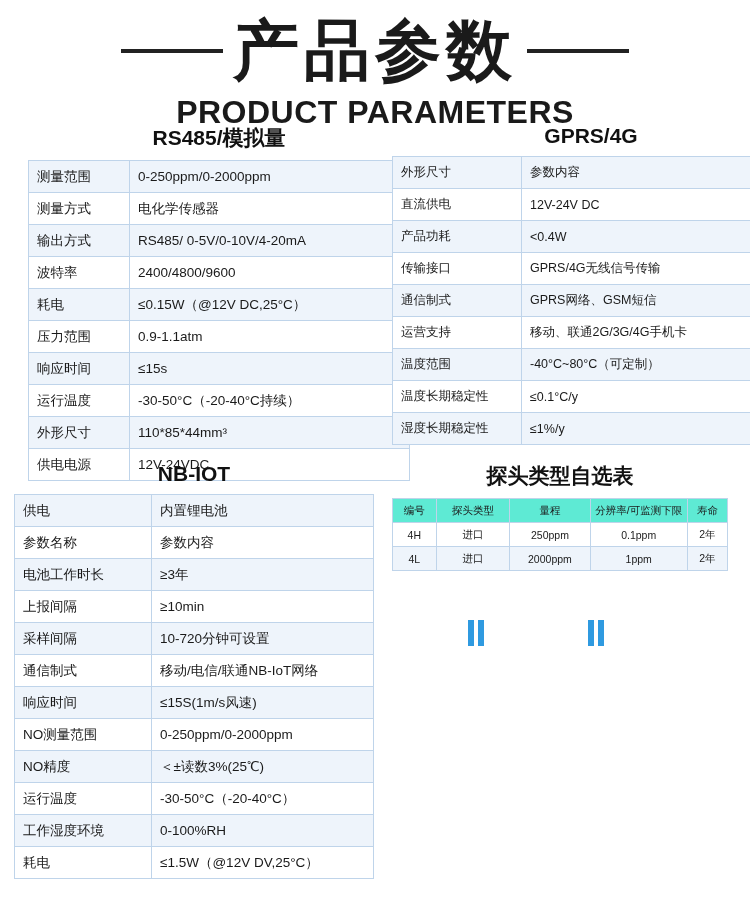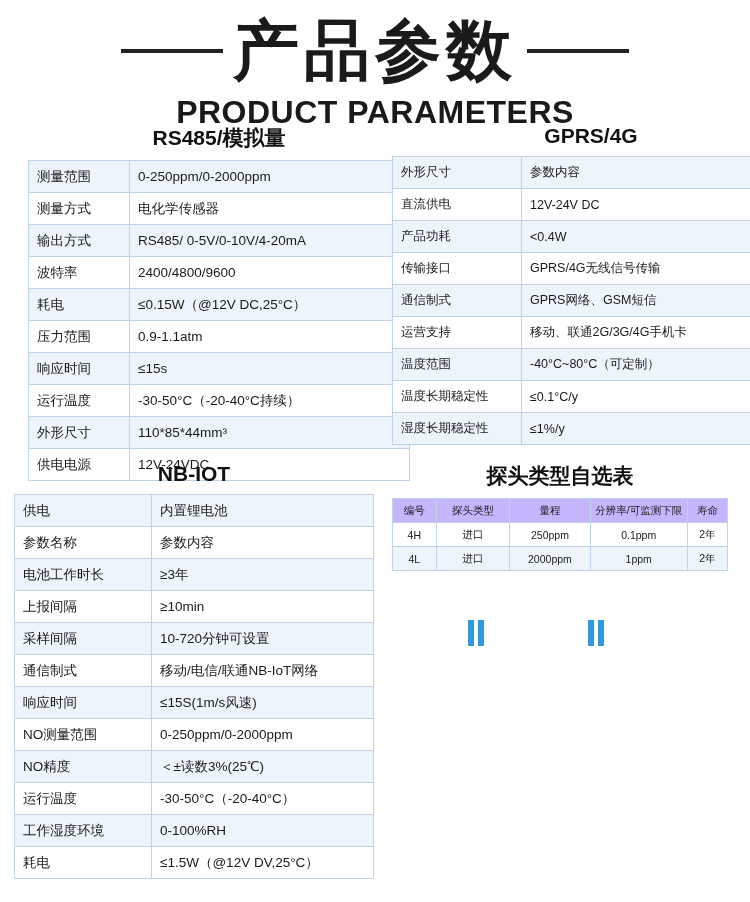--- a/index.html
+++ b/index.html
@@ -107,21 +107,21 @@
   }
   table.probe th, table.probe td {
     border: 1px solid #bfd4ea;
     font-size: 10.5px;
     text-align: center;
     padding: 3px 1px;
     height: 17px;
     color: #1a1a1a;
     font-weight: normal;
   }
-  table.probe thead th { background: #c4b5fd; }
+  table.probe thead th { background: #5eead4; }
   table.probe tbody tr:nth-child(odd) td { background: #ffffff; }
   table.probe tbody tr:nth-child(even) td { background: #eef4fb; }
   table.probe col.c1 { width: 13%; }
   table.probe col.c2 { width: 22%; }
   table.probe col.c3 { width: 24%; }
   table.probe col.c4 { width: 29%; }
   table.probe col.c5 { width: 12%; }
 
   
   #blk-note {

